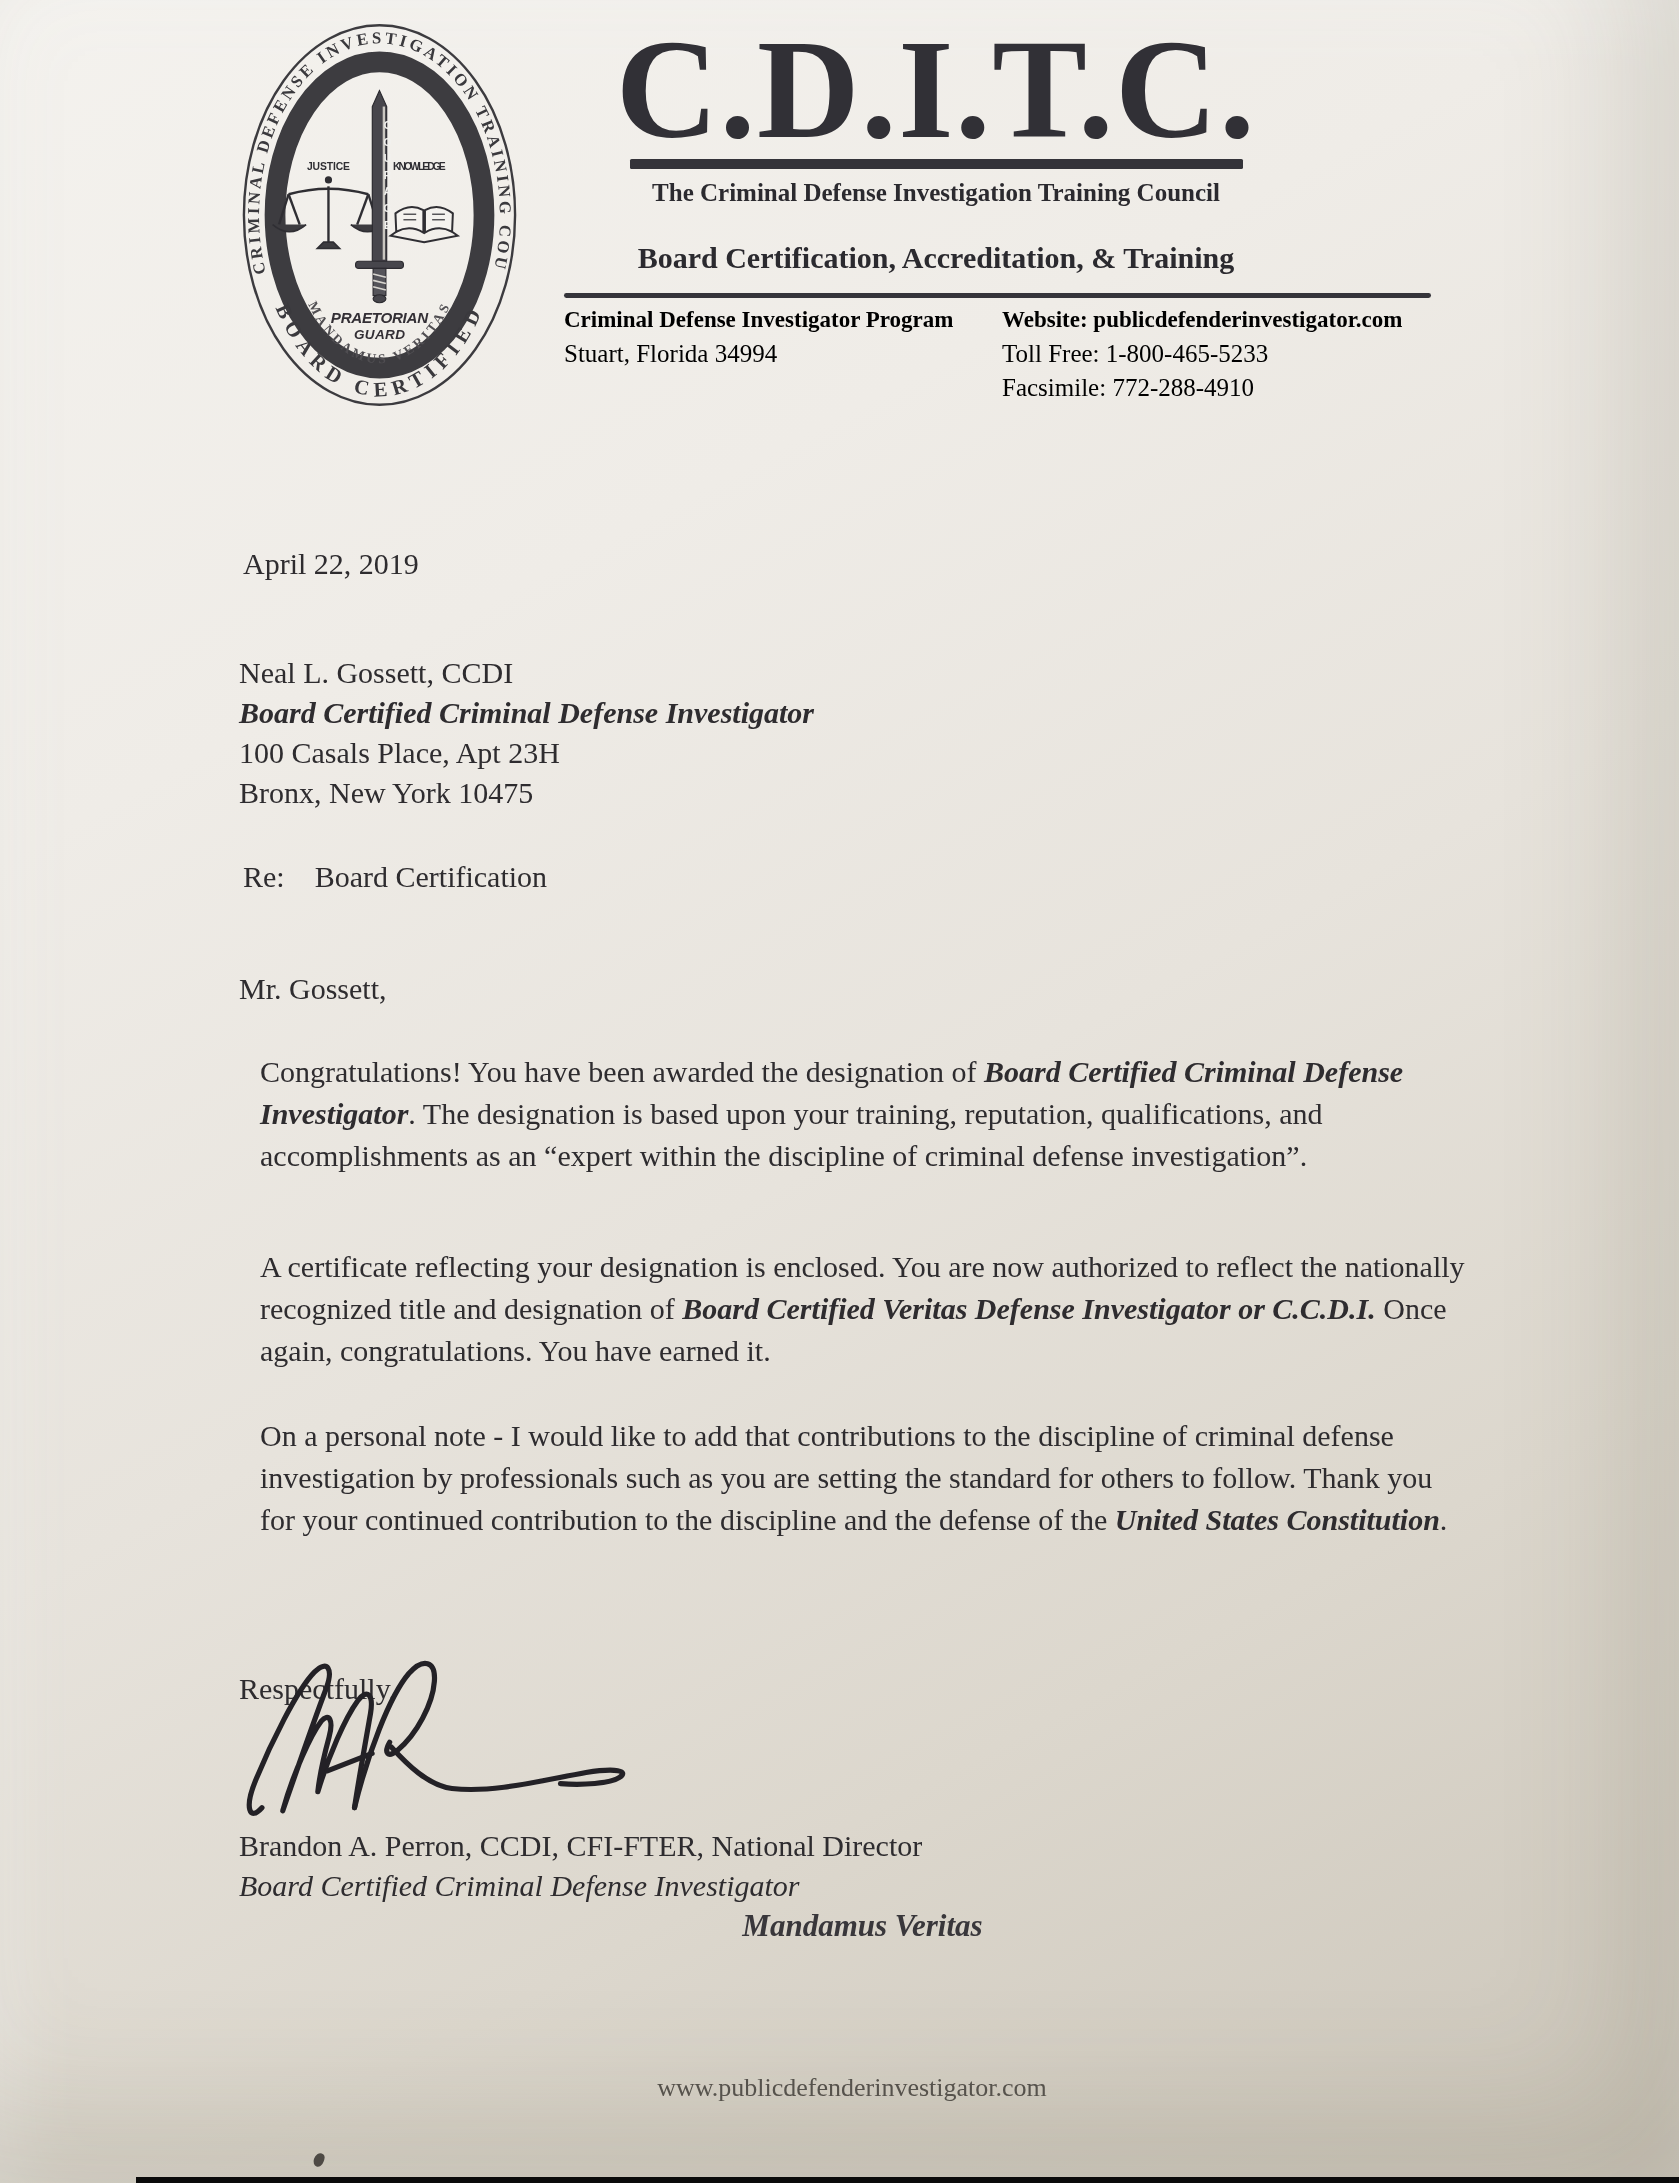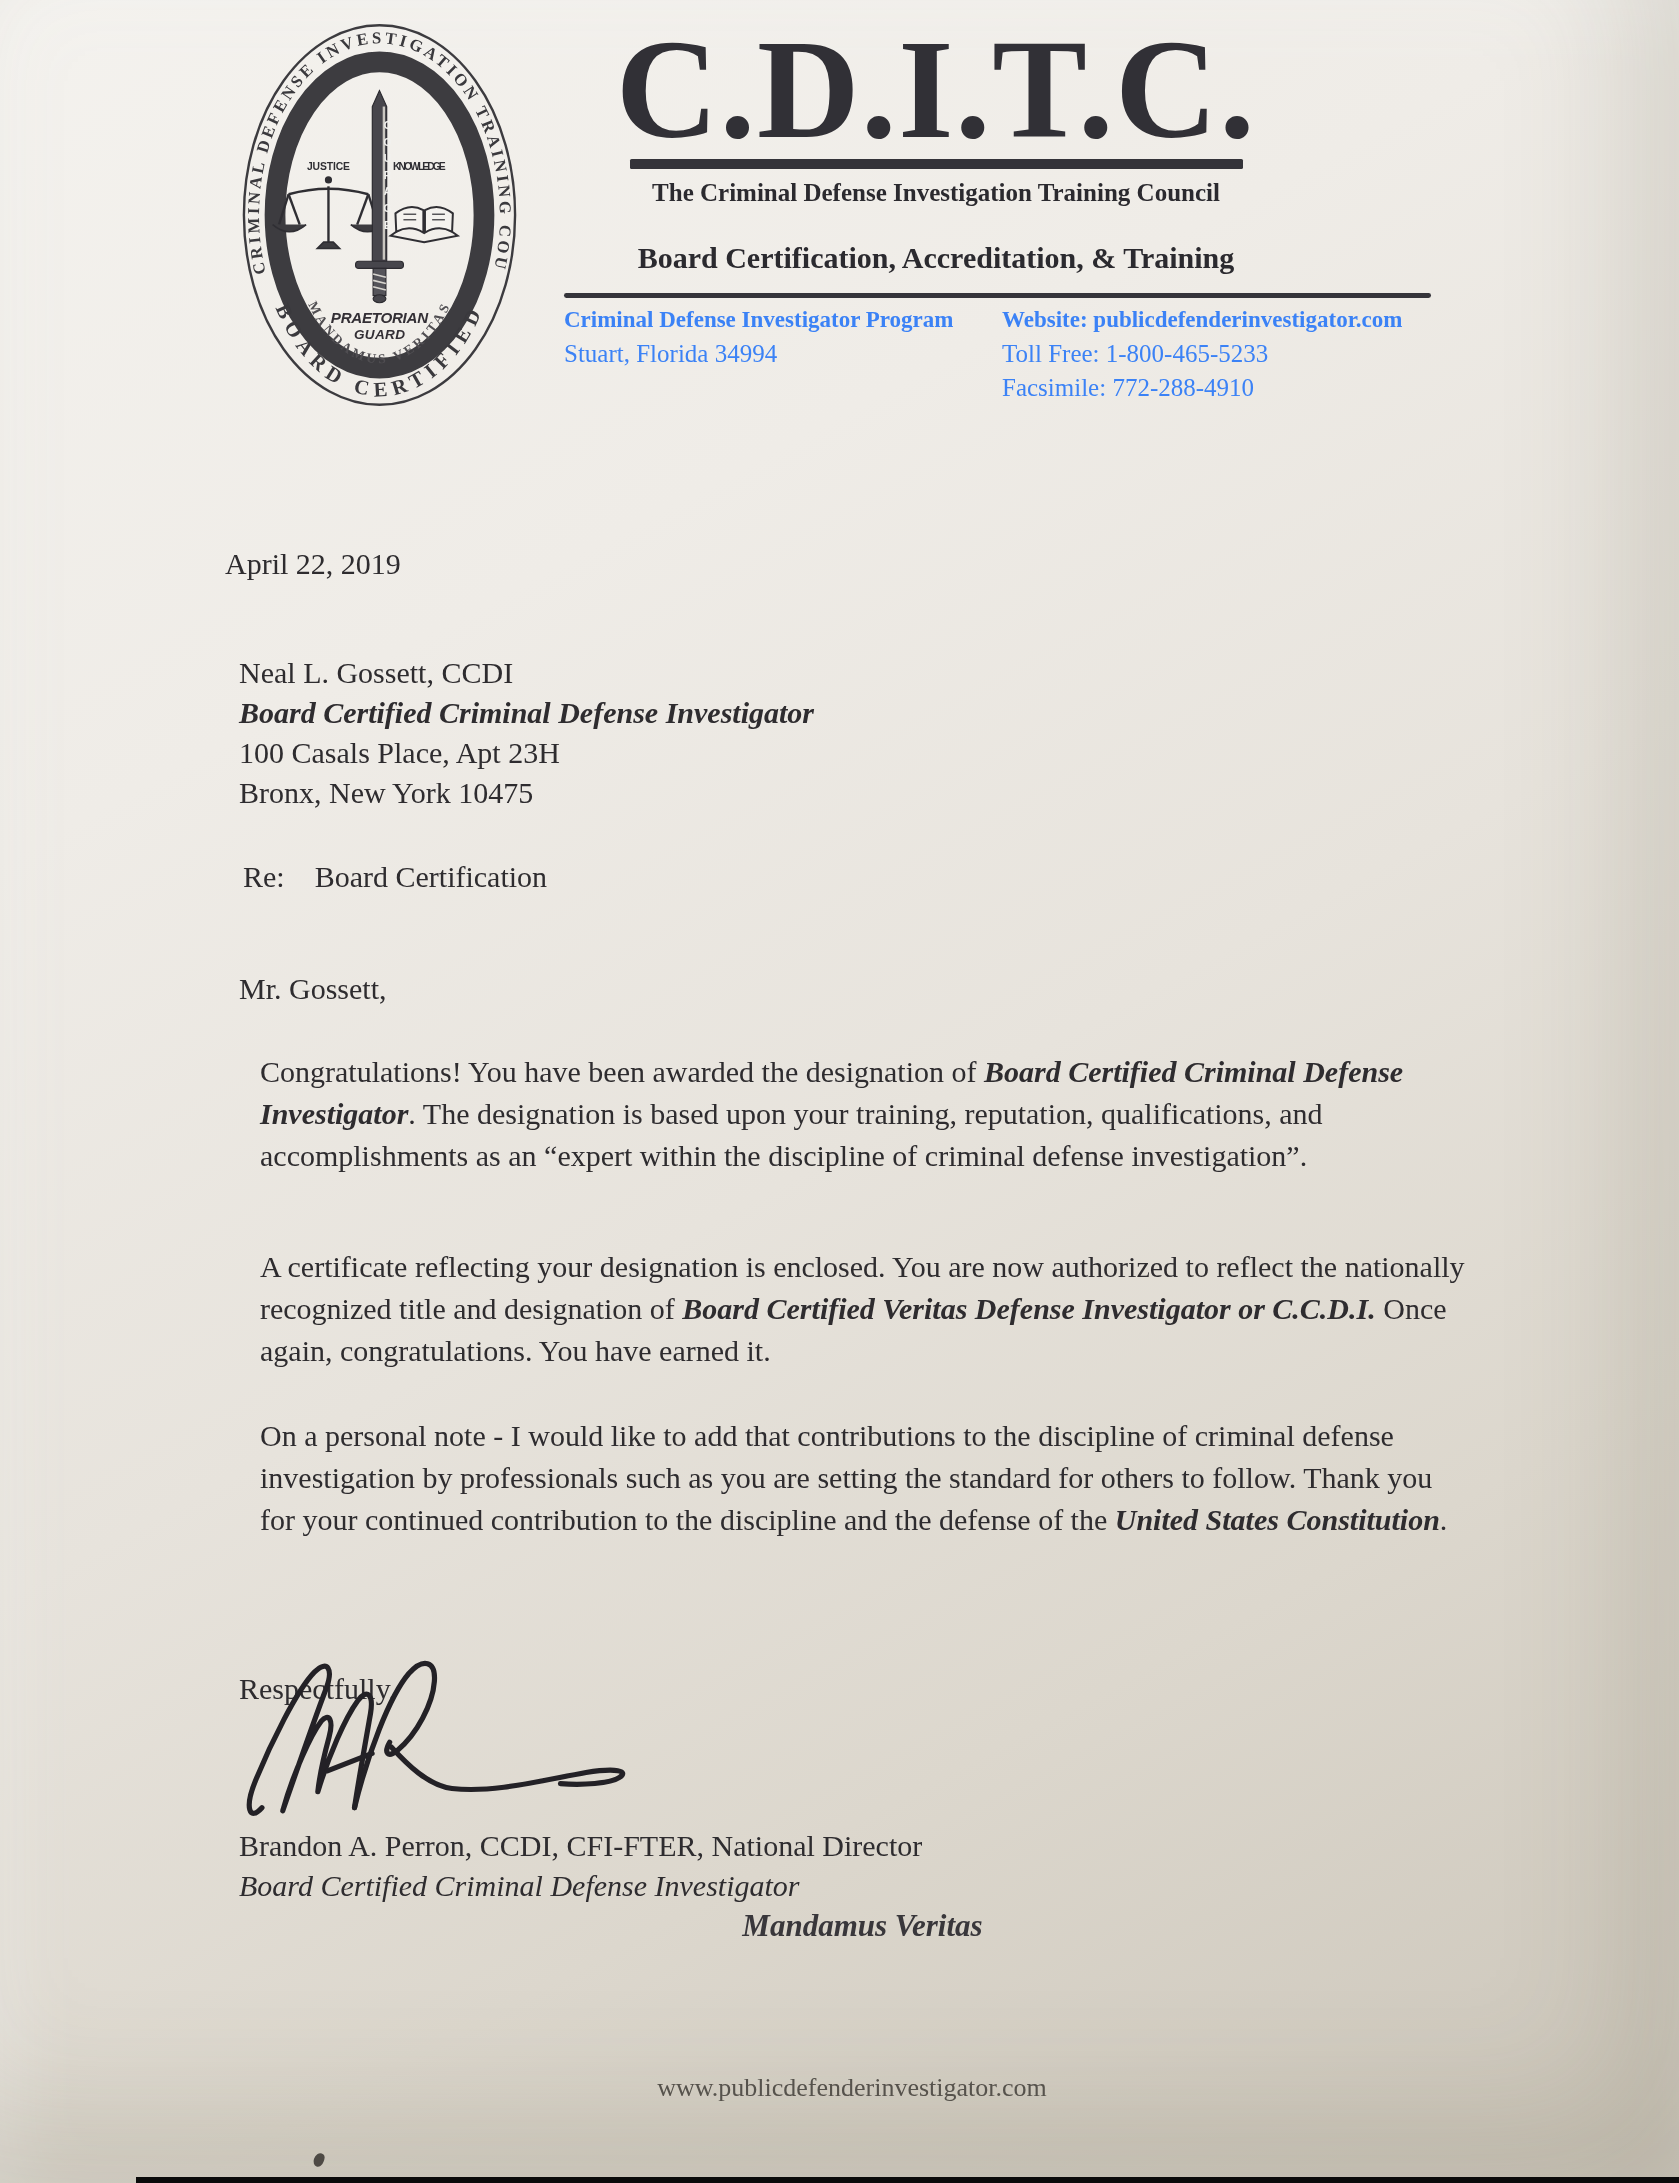--- a/index.html
+++ b/index.html
@@ -18,26 +18,26 @@
   .courage{left:366px;top:115px;width:27px;height:126px;
     writing-mode:vertical-rl;text-orientation:upright;
     font-family:"Liberation Sans",sans-serif;font-weight:700;font-size:10.4px;letter-spacing:5.6px;
     color:#f2f1ee;text-align:center;}
   .head-center{left:559px;top:29px;width:754px;text-align:center;}
   .org-abbrev{margin:0;font-size:142px;line-height:120px;font-weight:700;color:#313036;letter-spacing:1.6px;}
   .head-bar{width:613px;height:10.4px;background:#343339;margin:9.6px auto 0;border-radius:1.6px;}
   .org-name{margin-top:9.6px;font-size:25px;font-weight:700;color:#2b2a2f;}
   .tagline{margin-top:34px;font-size:30px;font-weight:700;color:#2b2a2f;}
   .contact-rule{left:564px;top:293px;width:867px;height:4.8px;background:#35343a;border-radius:2.4px;}
-  .contact{left:564px;top:303px;width:867px;font-size:25px;line-height:34px;color:#3b82f6;}
+  .contact{left:564px;top:303px;width:867px;font-size:25px;line-height:34px;color:#000000;}
   .contact .bold-line{font-weight:700;font-size:23px;}
   .contact-right{position:absolute;left:438px;top:0;}
   
   .body-text{font-size:30px;line-height:42px;color:#2e2c2f;}
-  .date{left:225px;top:543px;}
+  .date{left:243px;top:543px;}
   .recipient{left:239px;top:653px;line-height:40px;}
   .bi{font-weight:700;font-style:italic;}
   .re-line{left:243px;top:856px;text-align:center;}
   .re-subject{margin-left:30px;}
   .salutation{left:239px;top:968px;}
   .para{left:256px;width:1207px;margin:4px;}
   .p1{top:1047px;} .p2{top:1242px;} .p3{top:1411px;}
   .closing{left:239px;top:1620px;margin-top:48px;}
   .signature{left:238px;top:1651px;width:447px;height:184px;}
   .signer1{left:239px;top:1825px;}

